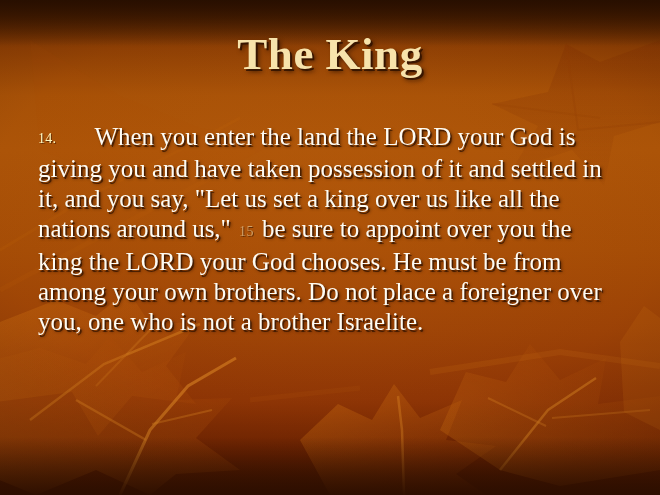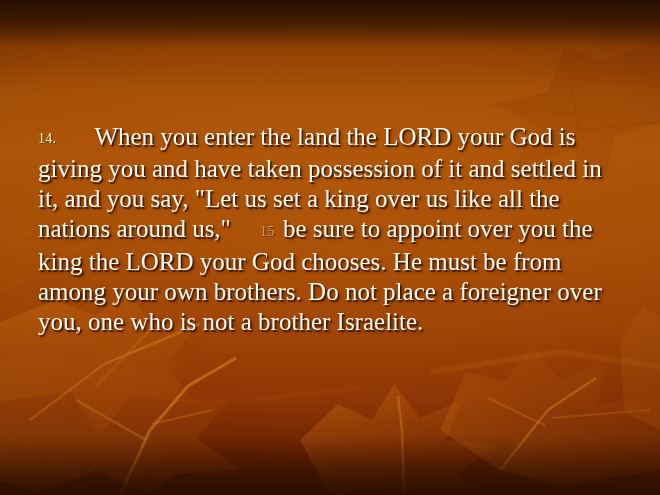--- a/index.html
+++ b/index.html
@@ -118,21 +118,20 @@
     letter-spacing: 0.3px;
   }
 
   .verse-inline {
     font-size: 14px;
     color: #cf9f66;
     text-shadow: 1px 1px 0 rgba(52,20,0,0.6);
     vertical-align: 1px;
     padding: 0 2px;
     letter-spacing: 0.3px;
-    margin-left: 21px;
   }
 
   .body-indent {
     display: inline-block;
     width: 38px;
   }
 
   .body-text {
     display: inline;
   }
@@ -208,19 +207,20 @@
       </g>
     </svg>
   </div>
 
   <div class="bg-vignette"></div>
   <div class="bg-topdark"></div>
   <div class="bg-botdark"></div>
 
   <div class="content">
 
+    <div class="slide-title">The King</div>
 
     <div class="body-block">
       <span class="verse-lead">14.</span><span class="body-indent"></span><span class="body-text">When you enter the land the LORD your God is giving you and have taken possession of it and settled in it, and you say, "Let us set a king over us like all the nations around us,"</span> <span class="verse-inline">15</span> <span class="body-text">be sure to appoint over you the king the LORD your God chooses. He must be from among your own brothers. Do not place a foreigner over you, one who is not a brother Israelite.</span>
     </div>
 
   </div>
 </div>
 
 </body></html>

